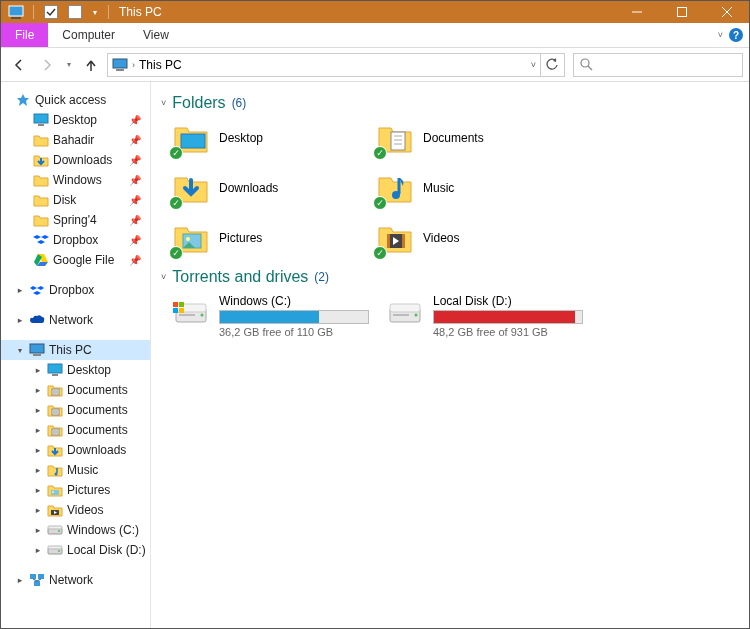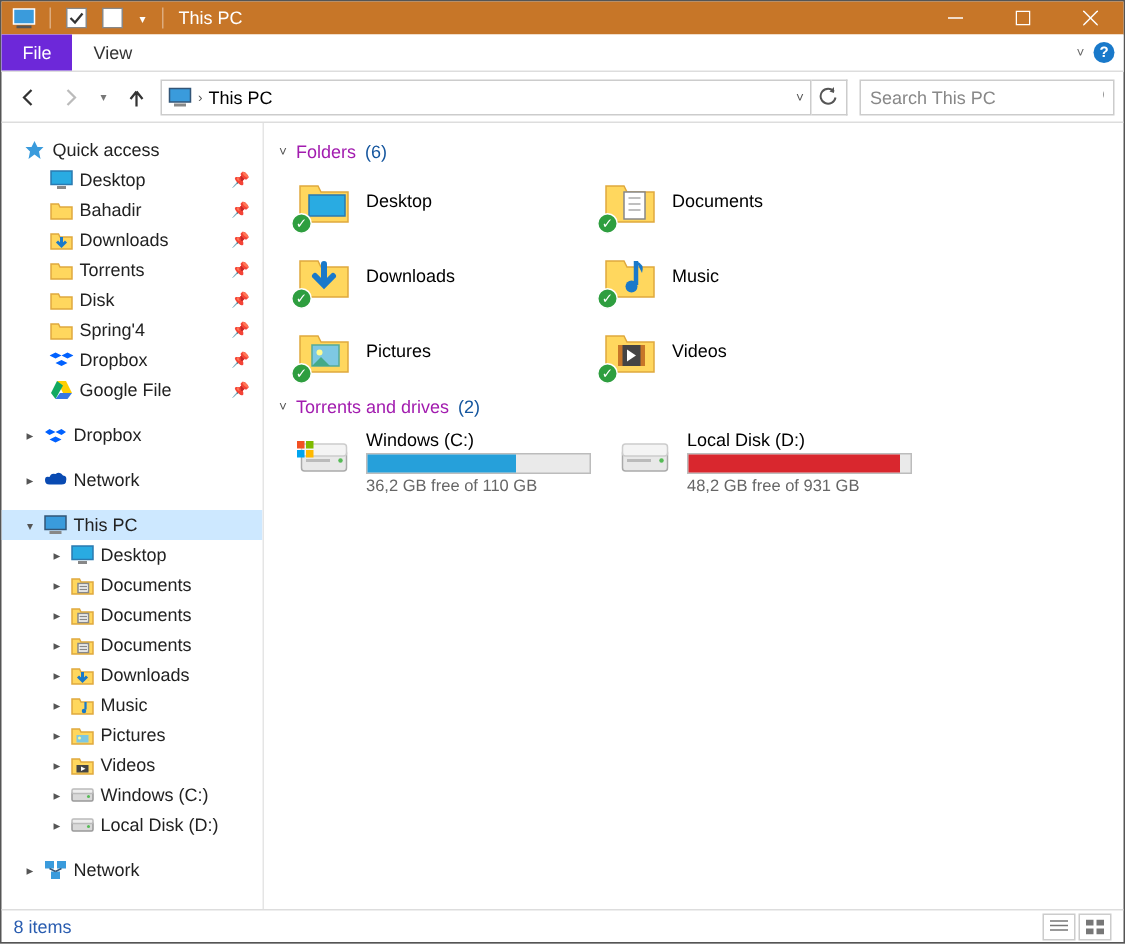--- a/index.html
+++ b/index.html
@@ -11,55 +11,55 @@
   .titlebar .qat { display: flex; align-items: center; gap: 2px; padding-left: 4px; }
   .titlebar .qat-btn { width: 22px; height: 20px; display: flex; align-items: center; justify-content: center; }
   .titlebar .sep { width: 1px; height: 14px; background: rgba(255,255,255,0.4); margin: 0 4px; }
   .titlebar .title { margin-left: 6px; font-size: 12px; }
   .titlebar .spacer { flex: 1; }
   .winbtn { width: 45px; height: 22px; display: flex; align-items: center; justify-content: center; color: #fff; }
 
   
   .ribbon { height: 25px; background: #fff; display: flex; align-items: stretch; border-bottom: 1px solid #ddd; }
   .tab { padding: 0 14px; display: flex; align-items: center; font-size: 12px; color: #333; }
-  .tab.file { background: #6d28d9; color: #fff; }
+  .tab.file { background: #d946ef; color: #fff; }
   .ribbon .spacer { flex: 1; }
   .ribbon-right { display: flex; align-items: center; padding-right: 6px; gap: 6px; color: #666; }
   .help-icon { width: 14px; height: 14px; border-radius: 50%; background: #1979ca; color: #fff; display: flex; align-items: center; justify-content: center; font-size: 10px; font-weight: bold; }
 
   
   .navbar { height: 34px; display: flex; align-items: center; padding: 4px 6px; gap: 4px; border-bottom: 1px solid #ddd; }
   .navbtn { width: 24px; height: 24px; display: flex; align-items: center; justify-content: center; color: #999; }
   .navbtn.enabled { color: #333; }
   .addressbar { flex: 1; height: 24px; border: 1px solid #ccc; display: flex; align-items: center; padding: 0 4px; gap: 4px; }
   .addr-dd { color: #555; }
   .refresh { width: 24px; height: 24px; display: flex; align-items: center; justify-content: center; color: #555; border: 1px solid #ccc; border-left: none; }
   .searchbox { width: 170px; height: 24px; border: 1px solid #ccc; display: flex; align-items: center; padding: 0 6px; color: #888; margin-left: 4px; }
   .searchbox input { border: none; outline: none; flex: 1; font-size: 12px; color: #333; }
   .searchbox input::placeholder { color: #888; }
 
   
   .body { flex: 1; display: flex; overflow: hidden; }
 
   
-  .sidebar { width: 175px; border-right: 1px solid #e5e5e5; padding: 8px 0; overflow-y: auto; }
+  .sidebar { width: 150px; border-right: 1px solid #e5e5e5; padding: 8px 0; overflow-y: auto; }
   .tree-item { display: flex; align-items: center; height: 20px; padding-left: 14px; gap: 4px; position: relative; }
   .tree-item.indent1 { padding-left: 32px; }
   .tree-item.selected { background: #cde8ff; }
   .tree-item .pin { position: absolute; right: 8px; color: #888; font-size: 10px; }
   .tree-spacer { height: 10px; }
   .tree-item .chev { width: 10px; text-align: center; color: #555; font-size: 9px; }
   .tree-item .label { font-size: 12px; color: #222; }
   .ico { width: 16px; height: 16px; display: inline-flex; align-items: center; justify-content: center; }
 
   
   .content { flex: 1; padding: 6px 10px; overflow-y: auto; }
   .group-header { display: flex; align-items: center; gap: 6px; color: #1a5fb4; margin: 6px 0 8px 0; }
   .group-header .chev { font-size: 9px; color: #555; }
-  .group-header .title { font-size: 12px; color: #a21caf; }
+  .group-header .title { font-size: 16px; color: #0f766e; }
   .group-header .count { color: #15569e; }
   .folders-grid { display: grid; grid-template-columns: 200px 200px; column-gap: 4px; row-gap: 14px; padding-left: 12px; margin-bottom: 12px; }
   .folder-item { display: flex; align-items: center; gap: 10px; }
   .big-ico { width: 36px; height: 36px; position: relative; }
   .big-ico .badge { position: absolute; left: -4px; bottom: -4px; width: 14px; height: 14px; border-radius: 50%; background: #2e9e3f; border: 1px solid #fff; display: flex; align-items: center; justify-content: center; color: #fff; font-size: 9px; }
   .folder-item .label { font-size: 12px; }
 
   .drives-grid { display: grid; grid-template-columns: 210px 210px; column-gap: 4px; padding-left: 12px; }
   .drive-item { display: flex; gap: 10px; }
   .drive-ico { width: 36px; height: 36px; }
@@ -120,20 +120,21 @@
     <div class="winbtn close">
         <svg width="10" height="10">
           <line x1="0" y1="0" x2="10" y2="10" stroke="#fff" stroke-width="1"></line>
           <line x1="10" y1="0" x2="0" y2="10" stroke="#fff" stroke-width="1"></line>
         </svg>
       </div>
   </div>
 
   <div class="ribbon">
     <div class="tab file">File</div>
+    <div class="tab">Computer</div>
     <div class="tab">View</div>
     <div class="spacer"></div>
     <div class="ribbon-right">
       <span style="font-size:9px;">˅</span>
       <div class="help-icon">?</div>
     </div>
   </div>
 
   <div class="navbar">
     <div class="navbtn enabled">
@@ -166,21 +167,20 @@
         <span class="addr-dd" style="font-size:9px;">˅</span>
       </div>
       <div class="refresh">
           <svg width="13" height="13">
             <path d="M10 3 A5 5 0 1 0 11 7" stroke="#555" fill="none" stroke-width="1.3"></path>
             <path d="M10 0 L10 4 L7 3 Z" fill="#555"></path>
           </svg>
         </div>
     </div>
     <div class="searchbox">
-      <input placeholder="Search This PC" style="">
       <svg width="13" height="13">
           <circle cx="5" cy="5" r="4" stroke="#888" fill="none" stroke-width="1.2"></circle>
           <line x1="8" y1="8" x2="12" y2="12" stroke="#888" stroke-width="1.2"></line>
         </svg>
     </div>
   </div>
 
   <div class="body">
 
     <div class="sidebar">
@@ -221,21 +221,21 @@
             </span>
        <span class="label">Downloads</span>
        <span class="pin">📌</span>
      </div>
           <div class="tree-item indent1">
        <span class="ico">
               <svg width="16" height="16" viewBox="0 0 16 16">
                 <path d="M1 4 L6 4 L7 6 L15 6 L15 14 L1 14 Z" fill="#ffd75e" stroke="#e0a93e"></path>
               </svg>
             </span>
-       <span class="label">Torrents</span>
+       <span class="label">Windows</span>
        <span class="pin">📌</span>
      </div>
           <div class="tree-item indent1">
        <span class="ico">
               <svg width="16" height="16" viewBox="0 0 16 16">
                 <path d="M1 4 L6 4 L7 6 L15 6 L15 14 L1 14 Z" fill="#ffd75e" stroke="#e0a93e"></path>
               </svg>
             </span>
        <span class="label">Disk</span>
        <span class="pin">📌</span>
@@ -556,34 +556,13 @@
          <div class="drive-bar">
                 <div class="fill" style="width:95%;background:#d9272e"></div>
               </div>
          <span class="drive-free">48,2 GB free of 931 GB</span>
        </div>
      </div>
         </div>
     </div>
   </div>
 
-  <div class="statusbar">
-    <span>8 items</span>
-    <div class="spacer"></div>
-    <div class="view-toggle">
-      <div class="vt">
-          <svg width="12" height="10">
-            <line x1="0" y1="1" x2="12" y2="1" stroke="#777"></line>
-            <line x1="0" y1="4" x2="12" y2="4" stroke="#777"></line>
-            <line x1="0" y1="7" x2="12" y2="7" stroke="#777"></line>
-          </svg>
-        </div>
-      <div class="vt">
-          <svg width="12" height="10">
-            <rect x="0" y="0" width="5" height="4" fill="#777"></rect>
-            <rect x="7" y="0" width="5" height="4" fill="#777"></rect>
-            <rect x="0" y="6" width="5" height="4" fill="#777"></rect>
-            <rect x="7" y="6" width="5" height="4" fill="#777"></rect>
-          </svg>
-        </div>
-    </div>
-  </div>
 </div>
 
 </body></html>

